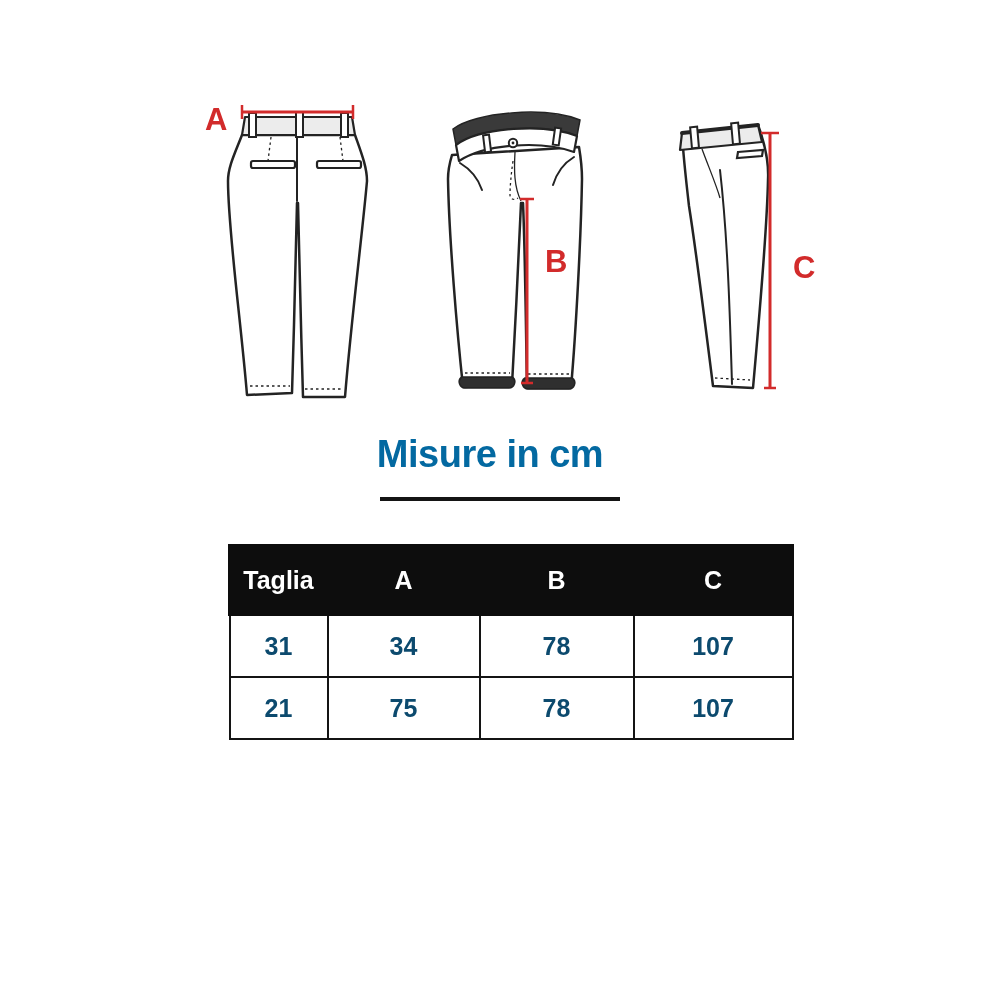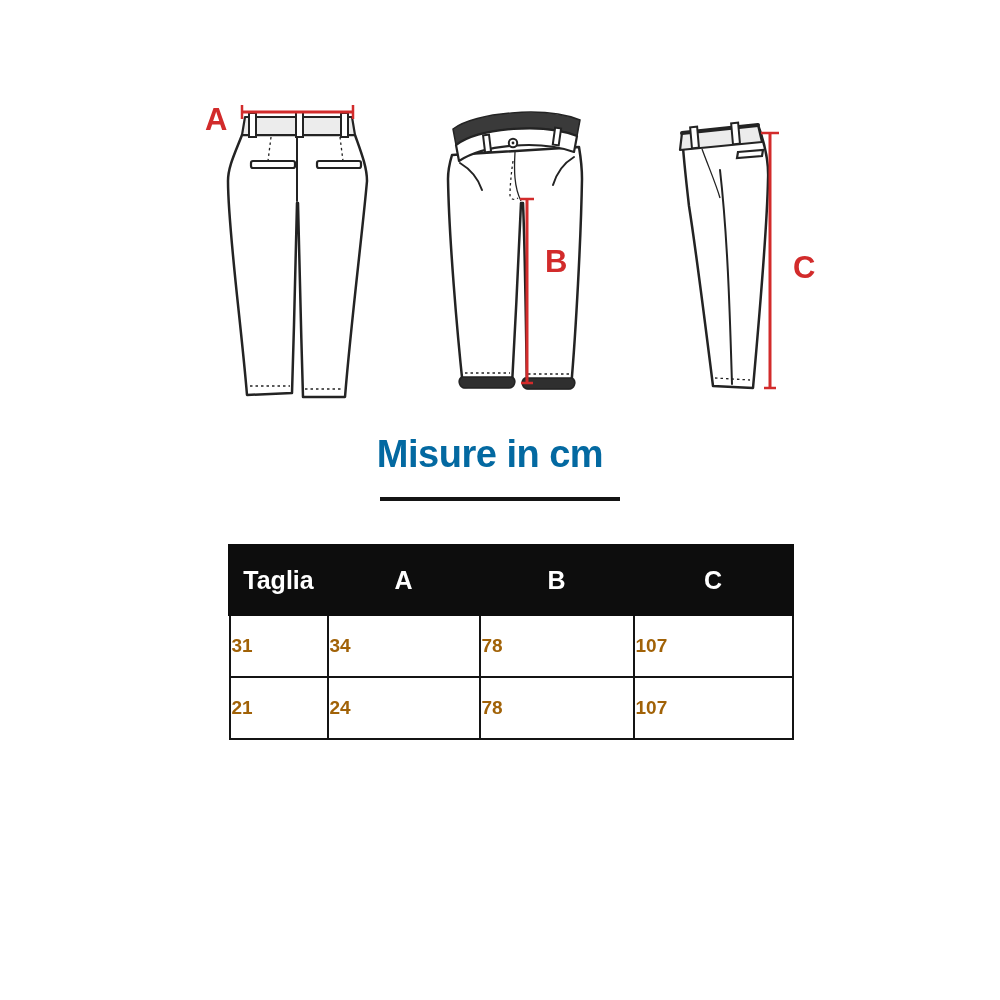--- a/index.html
+++ b/index.html
@@ -72,23 +72,24 @@
     height: 64px;
     font-size: 25px;
     font-weight: bold;
     text-align: center;
     border: 3px solid var(--header-bg, #0d0d0d);
   }
   table.size-table td {
     height: 58px;
     background: #ffffff;
     border: 2.5px solid var(--border-color, #141414);
-    font-size: 19px;
-    font-weight: bold;
-    color: #a16207;
+    text-align: center;
+    font-size: 25px;
+    font-weight: bold;
+    color: #0c4a6e;
   }
 </style>
 </head>
 <body>
 
 <div id="canvas">
 
   <div class="drawing" style="left:195px; top:85px;">
     <svg width="235" height="345" viewBox="0 0 235 345">
 
@@ -197,20 +198,20 @@
     </thead>
     <tbody>
       <tr>
         <td>31</td>
         <td>34</td>
         <td>78</td>
         <td>107</td>
       </tr>
       <tr>
         <td>21</td>
-        <td>24</td>
+        <td>75</td>
         <td>78</td>
         <td>107</td>
       </tr>
     </tbody>
   </table>
 
 </div>
 
 </body></html>

